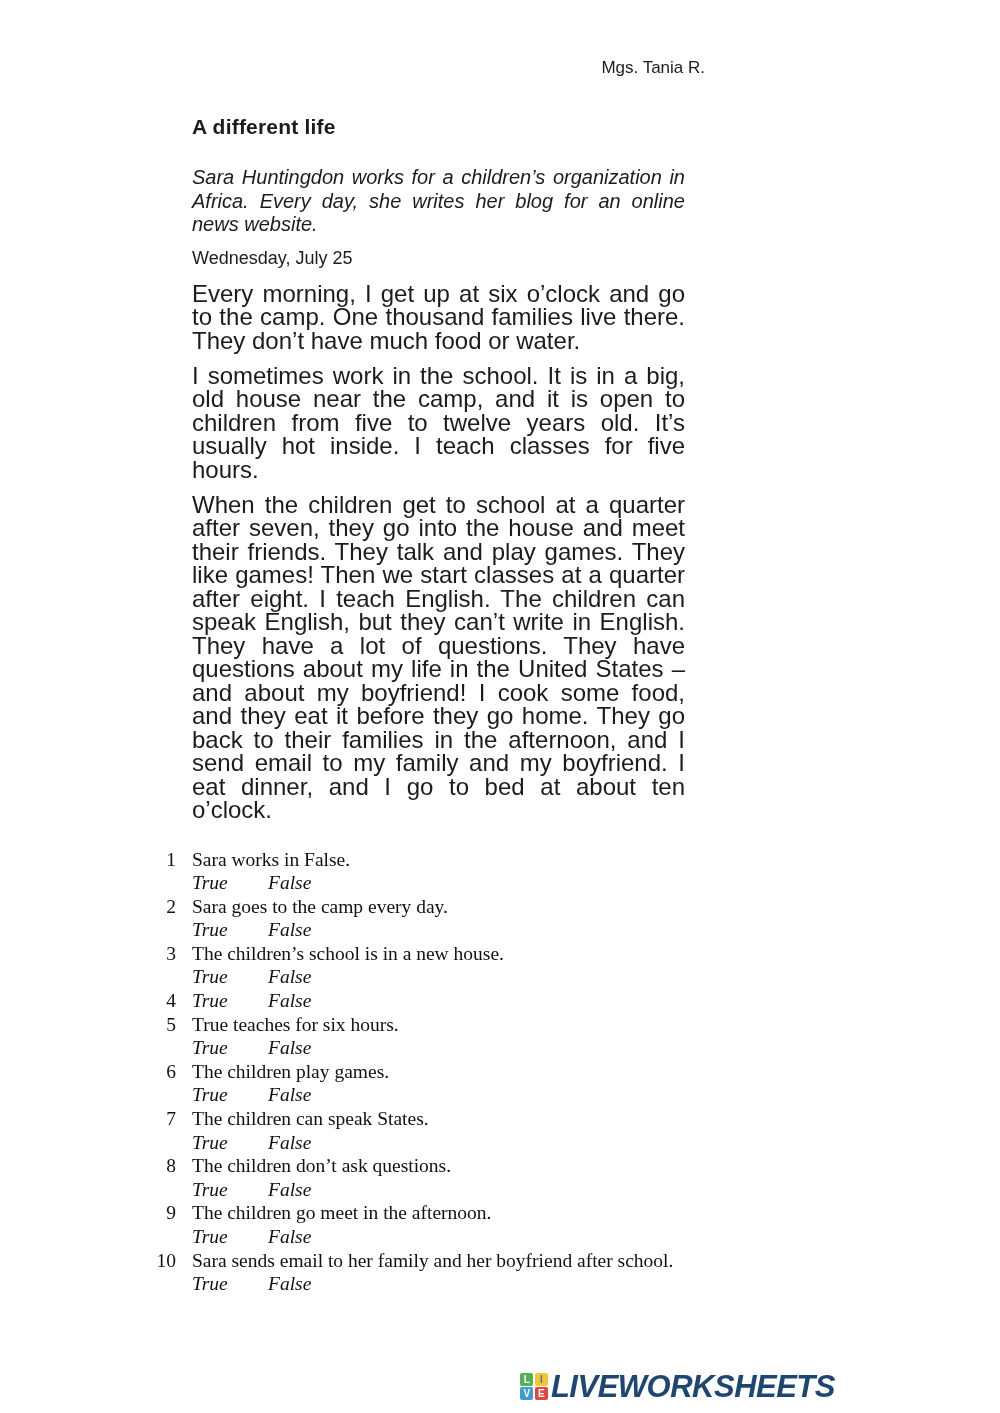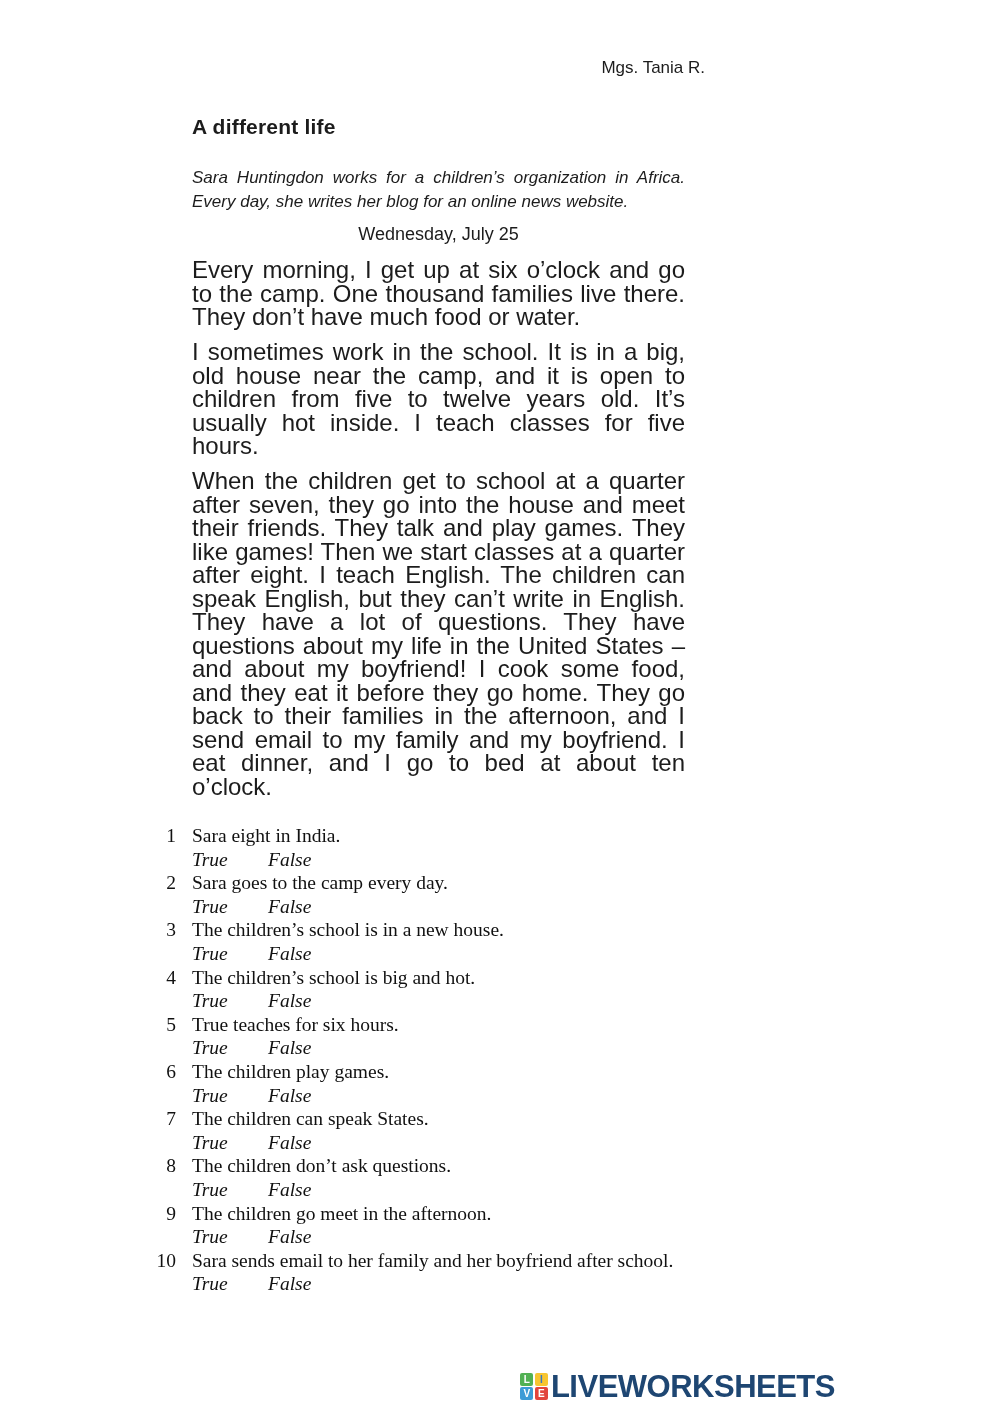--- a/index.html
+++ b/index.html
@@ -23,29 +23,28 @@
   .title {
     margin: 32px 163px 0 192px;
     font-size: 21px;
     line-height: 34px;
     font-weight: bold;
     letter-spacing: 0.2px;
   }
   .intro {
     margin: 22px 163px 0 192px;
     font-style: italic;
-    font-size: 17px;
+    font-size: 20px;
     line-height: 23.5px;
     text-align: justify;
   }
   .date-line {
     margin: 10px 163px 0 192px;
     font-size: 18px;
     line-height: 23.5px;
-    text-align: center;
   }
   .para {
     margin: 11.5px 163px 0 192px;
     font-size: 24px;
     line-height: 23.5px;
     text-align: justify;
   }
   .questions {
     margin: 26px 163px 0 154px;
     font-family: "Liberation Serif", serif;
@@ -87,20 +86,21 @@
     font-weight: bold;
     border-radius: 2px;
     font-family: "Liberation Sans", sans-serif;
   }
   .logo-text {
     font-weight: bold;
     font-size: 31px;
     line-height: 31px;
     letter-spacing: -0.5px;
     font-family: "Liberation Sans", sans-serif;
+    font-style: italic;
   }
 </style>
 </head>
 <body>
 
 <div class="page">
 
   <div class="header-line">Mgs. Tania R.</div>
 
   <h1 class="title">A different life</h1>
@@ -111,21 +111,21 @@
 
   <p class="para">Every morning, I get up at six o’clock and go to the camp. One thousand families live there. They don’t have much food or water.</p>
   <p class="para">I sometimes work in the school. It is in a big, old house near the camp, and it is open to children from five to twelve years old. It’s usually hot inside. I teach classes for five hours.</p>
   <p class="para">When the children get to school at a quarter after seven, they go into the house and meet their friends. They talk and play games. They like games! Then we start classes at a quarter after eight. I teach English. The children can speak English, but they can’t write in English. They have a lot of questions. They have questions about my life in the United States – and about my boyfriend! I cook some food, and they eat it before they go home. They go back to their families in the afternoon, and I send email to my family and my boyfriend.  I eat dinner, and I go to bed at about ten o’clock.</p>
 
   <div class="questions">
 
     <div class="q-row">
       <div class="q-num">1</div>
       <div class="q-body">
-        <div>Sara eight in India.</div>
+        <div>Sara works in False.</div>
         <div class="q-options">
           <span class="opt-true">True</span><span class="opt-false">False</span>
         </div>
       </div>
     </div>
 
     <div class="q-row">
       <div class="q-num">2</div>
       <div class="q-body">
         <div>Sara goes to the camp every day.</div>
@@ -141,21 +141,20 @@
         <div>The children’s school is in a new house.</div>
         <div class="q-options">
           <span class="opt-true">True</span><span class="opt-false">False</span>
         </div>
       </div>
     </div>
 
     <div class="q-row">
       <div class="q-num">4</div>
       <div class="q-body">
-        <div>The children’s school is big and hot.</div>
         <div class="q-options">
           <span class="opt-true">True</span><span class="opt-false">False</span>
         </div>
       </div>
     </div>
 
     <div class="q-row">
       <div class="q-num">5</div>
       <div class="q-body">
         <div>True teaches for six hours.</div>

